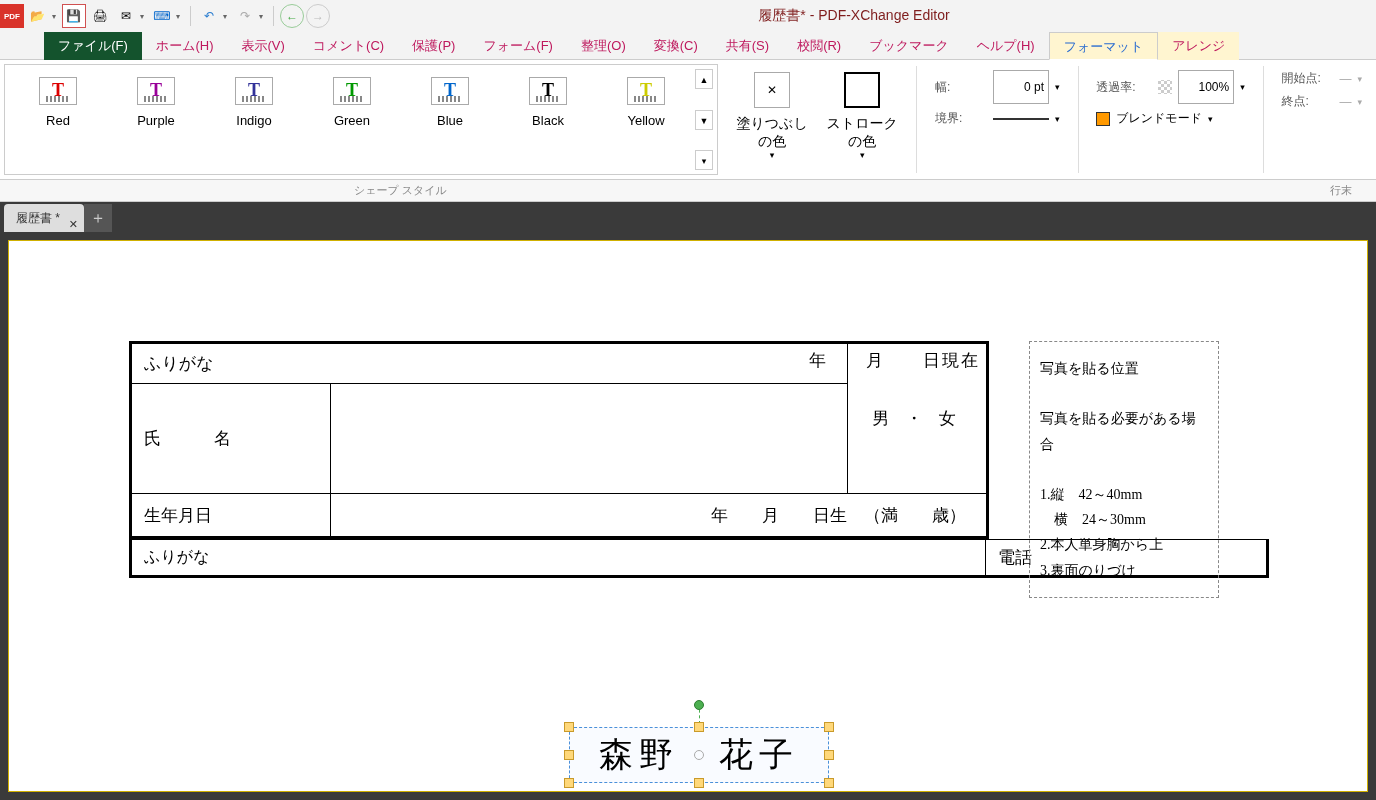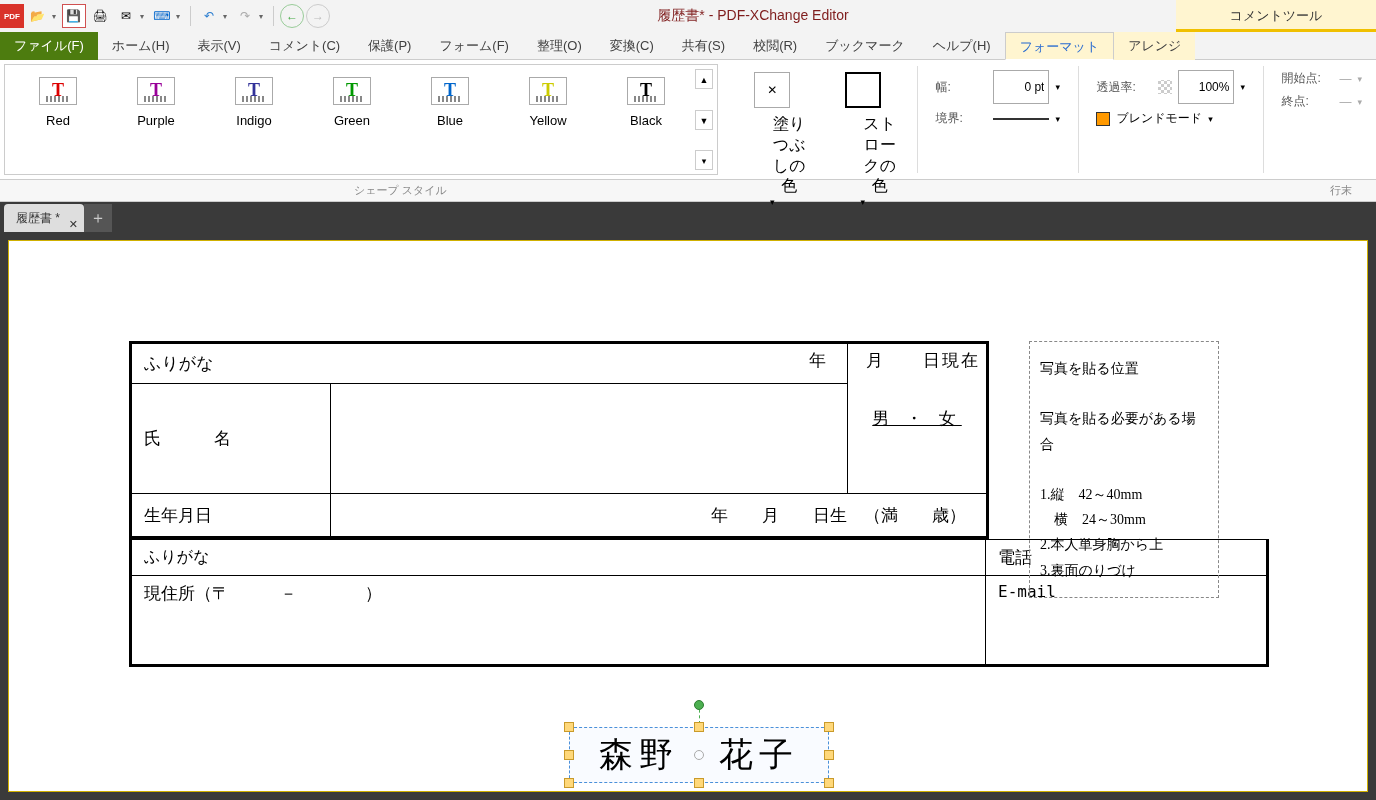--- a/index.html
+++ b/index.html
@@ -9,22 +9,22 @@
 .qat { height: 32px; background: #f3f3f3; display: flex; align-items: center; padding: 0 0; gap: 2px; }
 .qat-btn { width: 24px; height: 24px; display: flex; align-items: center; justify-content: center; cursor: pointer; border: 1px solid transparent; }
 .qat-btn.active { border: 1px solid #d05050; background: #fff; }
 .qat-sep { width: 1px; height: 20px; background: #ccc; margin: 0 4px; }
 .qat-drop { width: 8px; font-size: 8px; color: #666; }
 .title-bar { flex: 1; text-align: center; font-size: 14px; color: #7f1d1d; }
 .title-group { margin-left: auto; width: 200px; text-align: center; font-size: 13px; color: #333; background: #fff5d0; height: 32px; line-height: 32px; border-bottom: 3px solid #f0c000; }
 
 
 .menu-row { height: 28px; background: #f3f3f3; display: flex; align-items: center; border-bottom: 1px solid #ccc; }
-.menu-tab { padding: 0 14px; height: 28px; line-height: 28px; font-size: 13px; color: #404040; cursor: pointer; }
-.menu-file { background: #4d7c0f; color: #fff; }
+.menu-tab { padding: 0 14px; height: 28px; line-height: 28px; font-size: 13px; color: #be185d; cursor: pointer; }
+.menu-file { background: #14532d; color: #fff; margin-left: 44px; }
 .menu-tab.active { background: #fff; border: 1px solid #ccc; border-bottom: 1px solid #fff; color: #2a6cd0; }
 .menu-tab.group { background: #fff5d0; }
 
 
 .ribbon { height: 120px; background: #fff; display: flex; border-bottom: 1px solid #ccc; }
 .style-gallery { display: flex; padding: 4px; border: 1px solid #ccc; margin: 4px; }
 .style-item { width: 98px; text-align: center; cursor: pointer; padding: 4px 0; }
 .style-swatch { width: 38px; height: 28px; margin: 4px auto 8px; border: 1px solid #aaa; position: relative; }
 .style-swatch::before { content: "T"; font-family: serif; font-size: 18px; font-weight: bold; position: absolute; top: 2px; left: 50%; transform: translateX(-50%); }
 .style-swatch.red::before { color: #d00; } .style-swatch.purple::before { color: #909; }
@@ -32,21 +32,21 @@
 .style-swatch.green::before { color: #090; } .style-swatch.yellow::before { color: #cc0; }
 .style-swatch.black::before { color: #000; }
 .style-swatch::after { content: ""; position: absolute; bottom: 2px; left: 6px; right: 6px; height: 6px; background: repeating-linear-gradient(90deg,#888 0 2px,transparent 2px 4px); }
 .style-label { font-size: 13px; }
 .gallery-scroll { width: 18px; display: flex; flex-direction: column; justify-content: space-between; }
 .gallery-scroll div { height: 20px; border: 1px solid #ccc; font-size: 9px; text-align: center; line-height: 20px; cursor: pointer; }
 
 .ribbon-group { padding: 6px 14px; display: flex; gap: 18px; align-items: flex-start; position: relative; }
 .big-btn { text-align: center; cursor: pointer; padding-top: 6px; }
 .big-swatch { width: 36px; height: 36px; border: 1px solid #aaa; margin: 0 auto 6px; display: flex; align-items: center; justify-content: center; }
-.big-label { font-size: 16px; line-height: 1.3; margin-left: 34px; }
+.big-label { font-size: 14px; line-height: 1.3; }
 .prop-col { display: flex; flex-direction: column; gap: 6px; padding-top: 4px; font-size: 12px; }
 .prop-row { display: flex; align-items: center; gap: 6px; }
 .prop-row label { width: 52px; color: #555; }
 .prop-input { width: 56px; border: 1px solid #aaa; padding: 9px 4px; text-align: right; font-size: 12px; }
 .blend-icon { width: 14px; height: 14px; background: #f90; border: 1px solid #333; }
 .vsep { width: 1px; background: #ddd; align-self: stretch; }
 .ribbon-footer { height: 22px; background: #f7f7f7; border-bottom: 1px solid #ccc; display: flex; align-items: center; justify-content: space-between; padding: 0 24px; font-size: 11px; color: #888; }
 
 
 .doctabs { height: 30px; background: #3a3a3a; display: flex; align-items: flex-end; }
@@ -59,21 +59,21 @@
 .canvas { background: #fff; height: 100%; border: 1px solid #d0b000; position: relative; overflow: hidden; }
 
 
 .resume { position: absolute; left: 120px; top: 100px; width: 1100px; }
 .resume-title { font-size: 32px; font-weight: bold; letter-spacing: 36px; font-family: "Yu Mincho", serif; margin-bottom: 8px; display: inline-block; }
 .resume-date { position: absolute; top: 8px; left: 680px; font-size: 17px; font-family: serif; letter-spacing: 2px; }
 .resume-table { border: 3px solid #000; width: 860px; border-collapse: collapse; font-family: "Yu Mincho", serif; }
 .resume-table td { border: 1px solid #000; padding: 8px 12px; font-size: 17px; vertical-align: middle; }
 .cell-label { letter-spacing: 18px; }
 .furigana { height: 40px; font-size: 16px; }
-.gender-cell { text-align: center; font-size: 18px; letter-spacing: 6px; width: 140px; text-decoration: underline; }
+.gender-cell { text-align: center; font-size: 18px; letter-spacing: 6px; width: 140px; }
 .bday-row td { height: 44px; }
 
 .photo-box { position: absolute; left: 900px; top: 0; width: 190px; border: 1px dashed #888; padding: 14px 10px; font-size: 14px; text-align: left; line-height: 1.8; font-family: "Yu Mincho", serif; }
 
 
 .textbox-sel { position: absolute; left: 560px; top: 486px; width: 260px; height: 56px; border: 1px dashed #4a90d9; background: rgba(200,220,255,0.1); font-family: "Yu Mincho", serif; font-size: 34px; text-align: center; line-height: 54px; letter-spacing: 6px; }
 .handle { position: absolute; width: 10px; height: 10px; background: #ffd87a; border: 1px solid #c99a2a; }
 .hn  { left: 50%; top: -6px; margin-left: -5px; }
 .hs  { left: 50%; bottom: -6px; margin-left: -5px; }
 .he  { right: -6px; top: 50%; margin-top: -5px; }
@@ -99,21 +99,20 @@
     <span class="qat-drop">▾</span>
   <span class="qat-sep"></span>
   <div class="qat-btn" style="color:#2a7dd0">↶</div>
     <span class="qat-drop">▾</span>
   <div class="qat-btn" style="color:#aaa">↷</div>
     <span class="qat-drop">▾</span>
   <span class="qat-sep"></span>
   <div class="qat-btn" style="border:1px solid #9c9;border-radius:50%;color:#4a4">←</div>
   <div class="qat-btn" style="border:1px solid #ccc;border-radius:50%;color:#bbb">→</div>
   <div class="title-bar">履歴書* - PDF-XChange Editor</div>
-  <div class="title-group">コメントツール</div>
 </div>
 
 <div class="menu-row">
   <div class="menu-tab menu-file">ファイル(F)</div>
   <div class="menu-tab">ホーム(H)</div>
   <div class="menu-tab">表示(V)</div>
   <div class="menu-tab">コメント(C)</div>
   <div class="menu-tab">保護(P)</div>
   <div class="menu-tab">フォーム(F)</div>
   <div class="menu-tab">整理(O)</div>
@@ -142,26 +141,26 @@
       </div>
     <div class="style-item">
         <div class="style-swatch green"></div>
         <div class="style-label">Green</div>
       </div>
     <div class="style-item">
         <div class="style-swatch blue"></div>
         <div class="style-label">Blue</div>
       </div>
     <div class="style-item">
+        <div class="style-swatch black"></div>
+        <div class="style-label">Black</div>
+      </div>
+    <div class="style-item">
         <div class="style-swatch yellow"></div>
         <div class="style-label">Yellow</div>
-      </div>
-    <div class="style-item">
-        <div class="style-swatch black"></div>
-        <div class="style-label">Black</div>
       </div>
     <div class="gallery-scroll">
       <div>▲</div>
       <div>▼</div>
       <div>▾</div>
     </div>
   </div>
 
   <div class="ribbon-group">
     <div class="big-btn">
@@ -251,24 +250,20 @@
             <td colspan="2" style="text-align:right;padding-right:20px">年　　月　　日生　（満　　歳）</td>
             </tr>
       </tbody>
         </table>
 
       <table style="border:3px solid #000;border-top:none;width:1140px;border-collapse:collapse;font-family:'Yu Mincho',serif">
         <tbody>
             <tr>
               <td style="border:1px solid #000;padding:6px 12px;font-size:16px;width:855px">ふりがな</td>
             <td style="border:1px solid #000;padding:6px 12px;font-size:17px">電話</td>
-            </tr>
-        <tr>
-              <td style="border:1px solid #000;padding:6px 12px;font-size:17px;height:90px;vertical-align:top">現住所（〒　　　－　　　　）</td>
-            <td style="border:1px solid #000;padding:6px 12px;font-size:16px;vertical-align:top;font-family:monospace">E-mail</td>
             </tr>
       </tbody>
         </table>
 
       <div class="photo-box">
         <div>写真を貼る位置</div><br>
         <div>写真を貼る必要がある場合</div><br>
         <div>1.縦　42～40mm</div>
         <div>　横　24～30mm</div>
         <div>2.本人単身胸から上</div>

